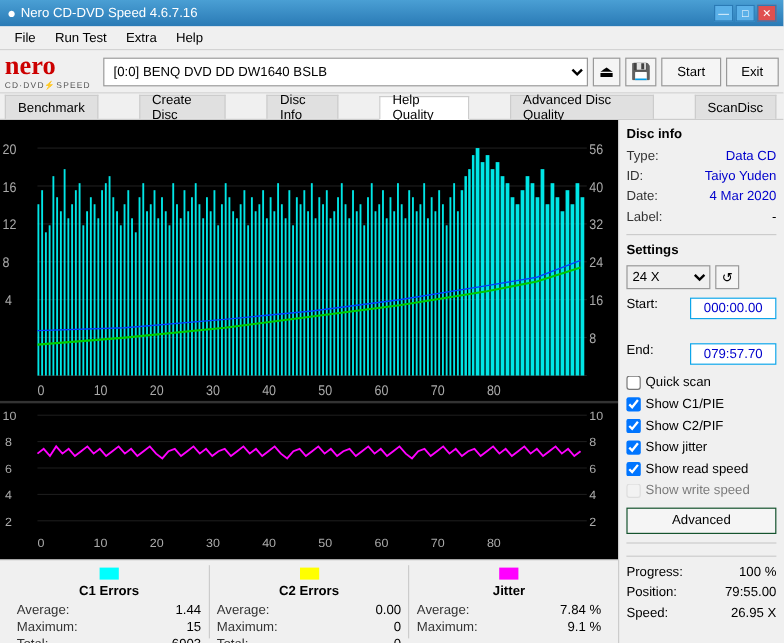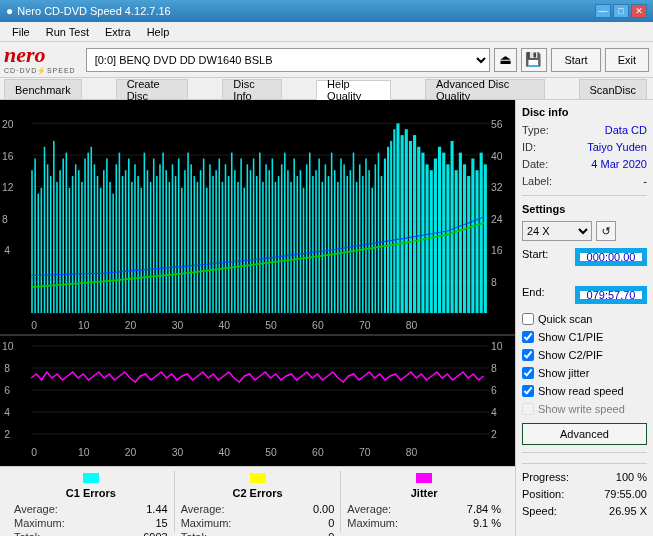--- a/index.html
+++ b/index.html
@@ -50,40 +50,40 @@
     .right-panel { width: 138px; background: #f0f0f0; border-left: 1px solid #ccc; padding: 6px; display: flex; flex-direction: column; gap: 4px; overflow: hidden; }
     .panel-section-title { font-size: 11px; font-weight: bold; margin-bottom: 2px; }
     .info-row { display: flex; justify-content: space-between; font-size: 11px; margin-bottom: 1px; }
     .info-label { color: #333; }
     .info-value { color: #0000cc; font-weight: normal; }
     .info-value.black { color: #000; }
     .divider { height: 1px; background: #ccc; margin: 3px 0; }
     .settings-row { display: flex; align-items: center; gap: 4px; margin-bottom: 3px; }
     .speed-select { width: 70px; height: 20px; font-size: 11px; border: 1px solid #999; }
     .refresh-btn { width: 20px; height: 20px; border: 1px solid #999; background: #f5f5f5; cursor: pointer; display: flex; align-items: center; justify-content: center; font-size: 11px; }
-    .time-field { width: 100%; height: 18px; border: 5px solid #0ea5e9; background: white; font-size: 11px; text-align: center; margin-bottom: 2px; color: #0000cc; }
+    .time-field { width: 100%; height: 18px; border: 1px solid #0ea5e9; background: white; font-size: 11px; text-align: center; margin-bottom: 2px; color: #0000cc; }
     .checkbox-row { display: flex; align-items: center; gap: 4px; font-size: 11px; margin-bottom: 2px; }
     .checkbox-row input { width: 12px; height: 12px; }
     .advanced-btn { width: 100%; height: 22px; background: #f5f5f5; border: 1px solid #14532d; cursor: pointer; font-size: 11px; margin-top: 2px; }
     .quality-row { display: flex; justify-content: space-between; font-size: 11px; margin-top: 4px; }
     .progress-row { display: flex; justify-content: space-between; font-size: 11px; margin-bottom: 1px; }
     .progress-value { color: #000; }
     
     .nero-logo-wrap { display: flex; flex-direction: column; align-items: flex-start; margin-right: 6px; }
-    .nero-text { font-size: 22px; font-weight: 900; color: #cc0000; font-style: italic; line-height: 1; font-family: 'Times New Roman', serif; }
+    .nero-text { font-size: 22px; font-weight: 900; color: #cc0000; line-height: 1; font-family: 'Times New Roman', serif; }
     .cd-dvd-text { font-size: 7px; color: #555; letter-spacing: 1px; margin-top: 1px; }
     .charts-and-stats { display: flex; flex-direction: column; flex: 1; }
   </style>
 </head>
 <body>
 
 <div class="title-bar">
   <div class="title-bar-left">
     <span style="font-size:12px;">●</span>
-    <span>Nero CD-DVD Speed 4.12.7.16</span>
+    <span>Nero CD-DVD Speed 4.6.7.16</span>
   </div>
   <div class="title-bar-controls">
     <div class="title-btn">—</div>
     <div class="title-btn">□</div>
     <div class="title-btn close">✕</div>
   </div>
 </div>
 
 <div class="menu-bar">
   <span class="menu-item">File</span>

